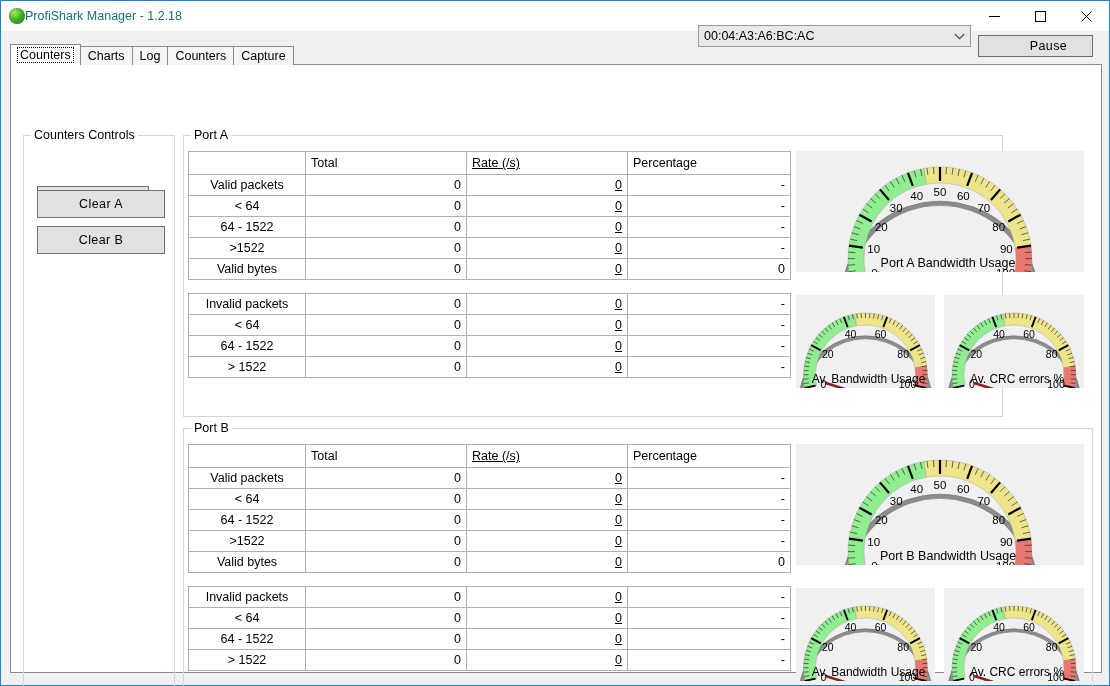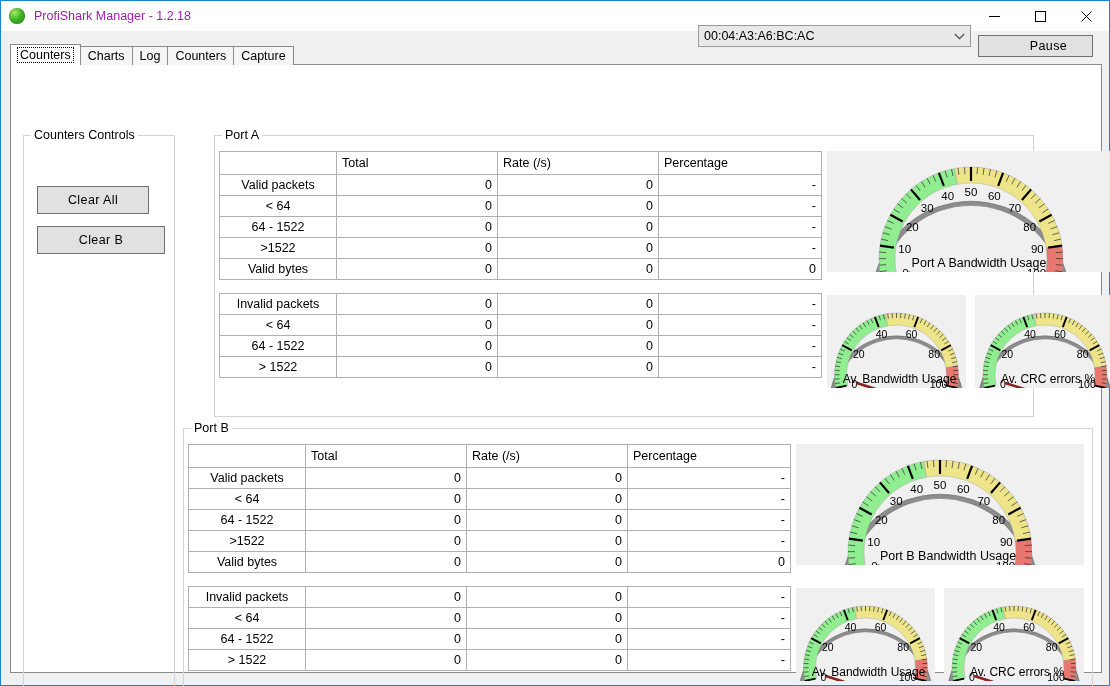--- a/index.html
+++ b/index.html
@@ -39,23 +39,22 @@
   }
   #app-icon {
     width: 16px; height: 16px;
     margin-left: 8px;
     border-radius: 50%;
     background: radial-gradient(circle at 35% 30%, #a9e86a 0%, #3fb523 45%, #1e7d12 100%);
     box-shadow: inset 0 0 1px rgba(0,0,0,.4);
     flex: 0 0 auto;
   }
   #app-title {
-    margin-left: 9px;
     font-size: 12.5px;
-    color: #a21caf;
+    color: #0f766e;
     white-space: nowrap;
   }
   #winbtns {
     position: absolute;
     right: 0; top: 0;
     height: 30px;
     display: flex;
   }
   .winbtn {
     width: 46px; height: 30px;
@@ -136,21 +135,21 @@
     background: #ffffff;
     padding: 0 3px;
     font-size: 12.5px;
     line-height: 12px;
     color: #000;
     z-index: 2;
     white-space: nowrap;
   }
 
   #gb-controls { left: 12px; top: 64px; width: 152px; height: 582px; }
-  #gb-porta    { left: 172px; top: 64px; width: 820px; height: 288px; margin-left: 31px; }
+  #gb-porta    { left: 172px; top: 64px; width: 820px; height: 288px; }
   #gb-portb    { left: 172px; top: 357px; width: 910px; height: 288px; }
 
   
   .btn {
     position: absolute;
     box-sizing: border-box;
     border: 1px solid #707070;
     background: #e1e1e1;
     font-size: 12.5px;
     font-family: "Liberation Sans", "DejaVu Sans", sans-serif;
@@ -216,21 +215,21 @@
     height: 21px;
     font-weight: normal;
     font-size: 12.5px;
     color: #000;
     background: #ffffff;
     box-sizing: border-box;
   }
   .ctable th { height: 23px; text-align: left; }
   .col-label { width: 117px; text-align: center; }
   .col-total { width: 161px; text-align: right; }
-  .col-rate  { width: 161px; text-align: right; }
+  .col-rate  { width: 161px; text-align: right; text-decoration: underline; }
   .col-pct   { width: 163px; text-align: right; }
 
   #tbl-a1 { left: 5px; top: 22px; }
   #tbl-a2 { left: 5px; top: 164px; }
   #tbl-b1 { left: 5px; top: 22px; }
   #tbl-b2 { left: 5px; top: 164px; }
 
   
   .gauge-panel {
     position: absolute;
@@ -306,20 +305,21 @@
     </span>
   </div>
   <div class="btn" id="btn-pause">Pause</div>
 
   <div id="tabpage">
 
     <div class="groupbox" id="gb-controls">
       <div class="gb-frame"></div>
       <div class="gb-title">Counters Controls</div>
       <div class="btn" id="btn-clear-all">Clear All</div>
+      <div class="btn" id="btn-clear-a">Clear A</div>
       <div class="btn" id="btn-clear-b">Clear B</div>
     </div>
 
     <div class="groupbox" id="gb-porta">
       <div class="gb-frame"></div>
       <div class="gb-title">Port A</div>
 
       <table class="ctable" id="tbl-a1">
         <thead>
           <tr>

